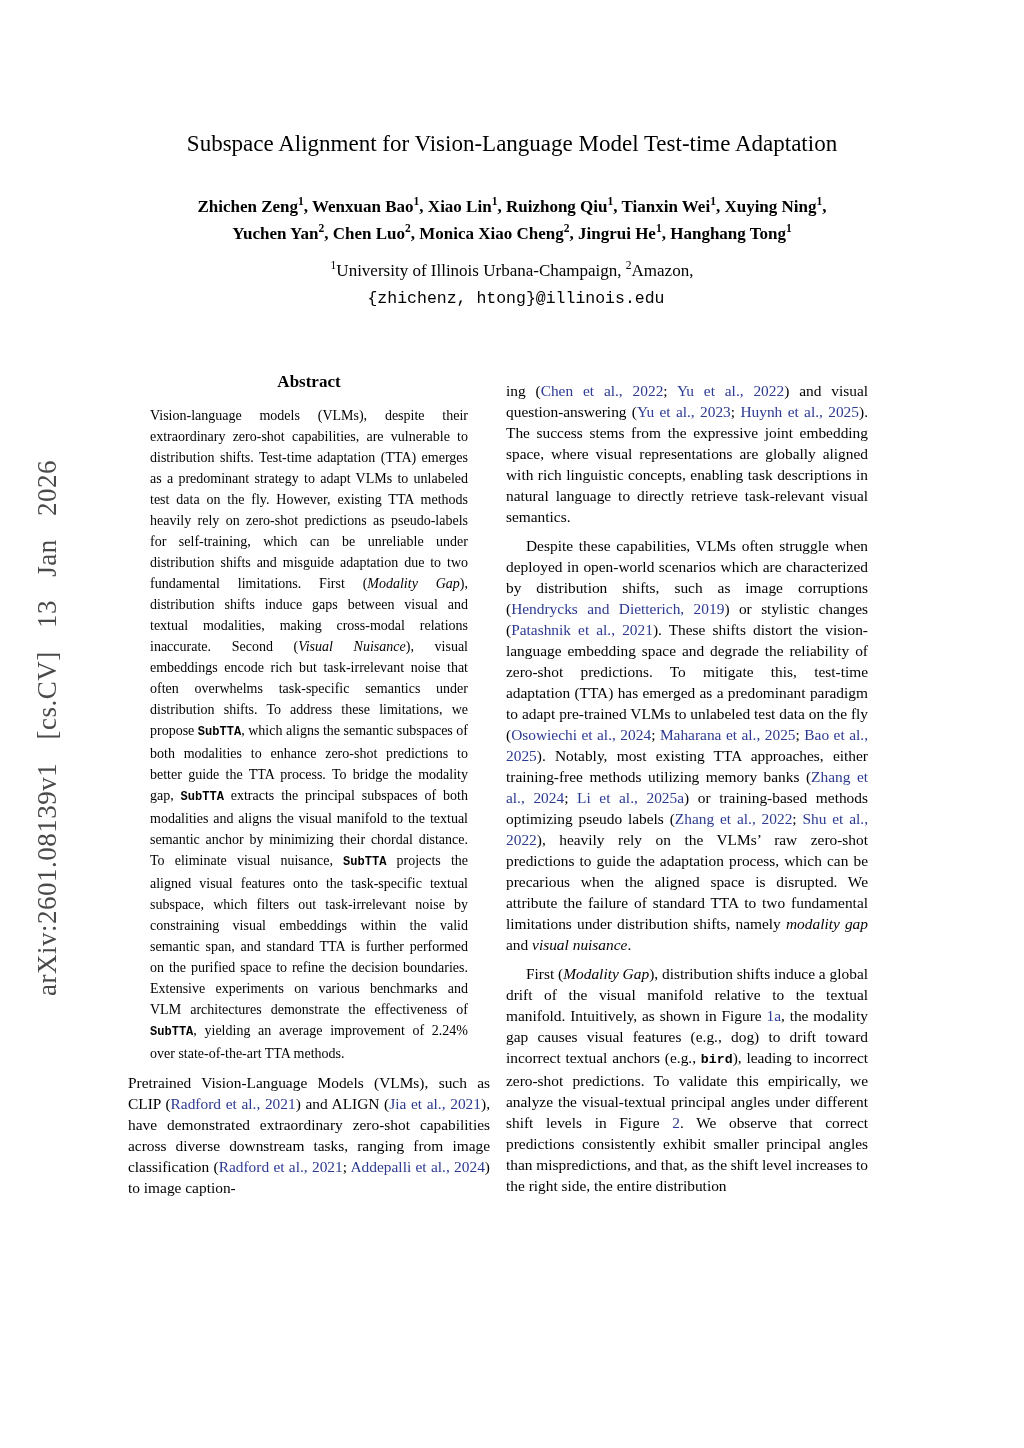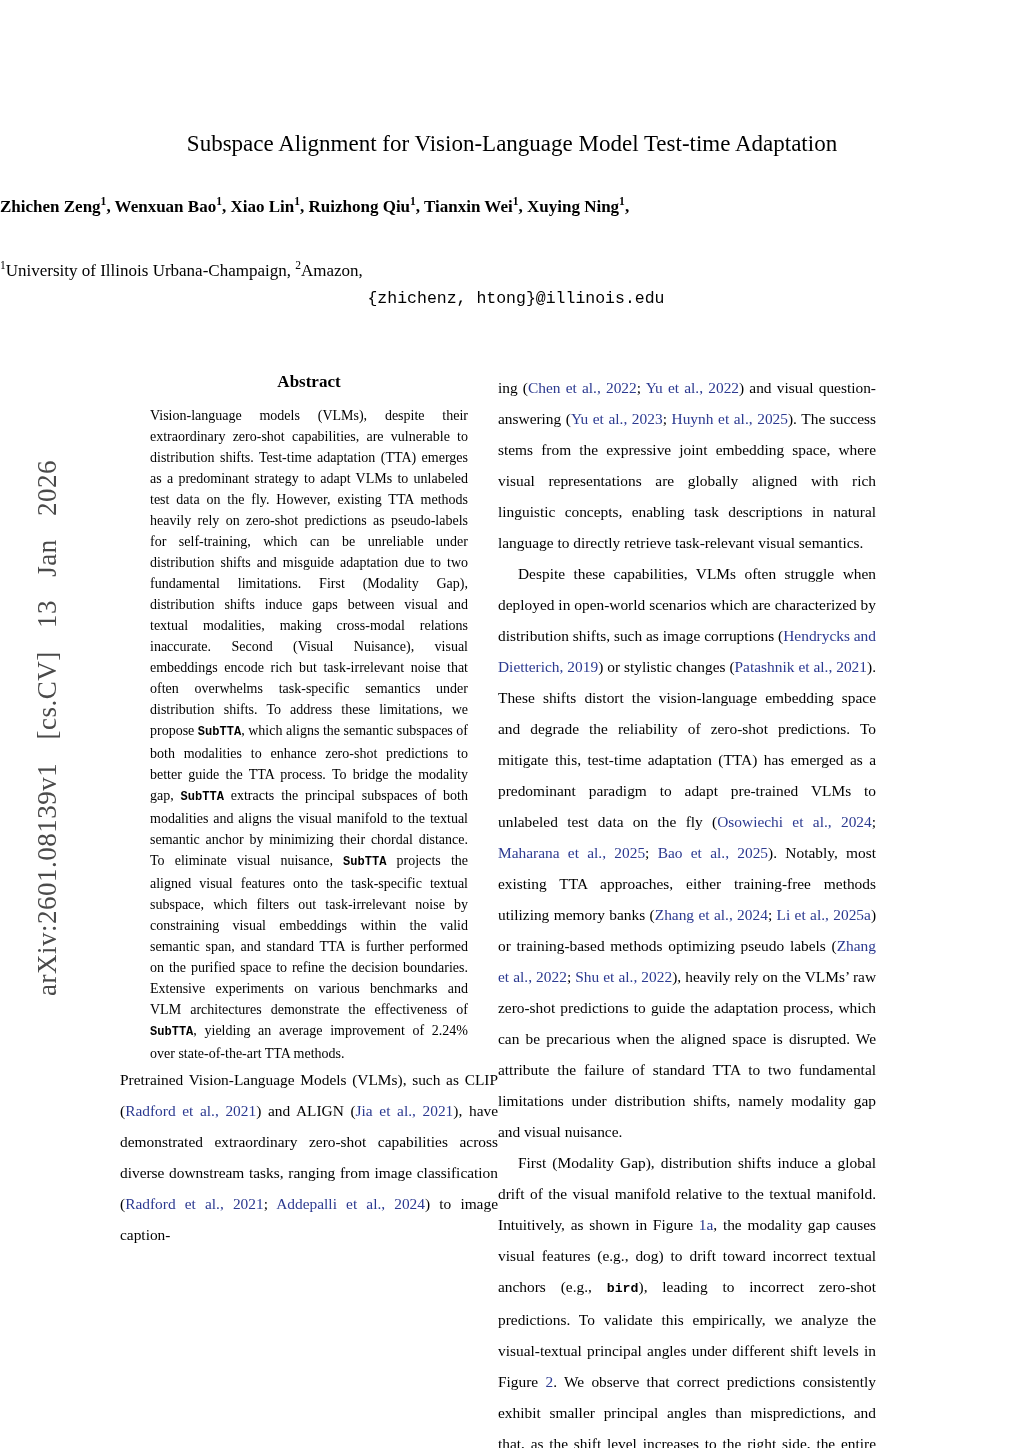--- a/index.html
+++ b/index.html
@@ -19,28 +19,30 @@
     width: 100%;
     text-align: center;
     font-size: 23px;
     font-weight: normal;
     margin: 0;
   }
   .authors {
     position: absolute;
     top: 193px; left: 0;
     width: 100%;
+    text-align: center;
     font-weight: bold;
     font-size: 17px;
     line-height: 27px;
   }
   .affil {
     position: absolute;
     top: 261px; left: 0;
     width: 100%;
+    text-align: center;
     font-size: 17px;
   }
   .email {
     position: absolute;
     top: 289px; left: 4px;
     width: 100%;
     text-align: center;
     font-family: "Liberation Mono", "DejaVu Sans Mono", monospace;
     font-size: 16.5px;
   }
@@ -76,41 +78,42 @@
     font-size: 14px;
     line-height: 21px;
   }
   .sec {
     font-size: 17.5px;
     font-weight: bold;
     margin: 27px 0 15px 0;
   }
   .sec-num { margin-right: 19px; }
   .para {
-    margin: 0;
+    margin: 8px;
     text-align: justify;
     font-size: 15.4px;
-    line-height: 31px;
+    line-height: 21px;
   }
   .para.indent { text-indent: 20px; }
   .s-c { color: var(--citation, #2b3990); }
-  .s-i { }
+  .s-i { font-style: italic; }
   .s-m { font-family: "Liberation Mono", "DejaVu Sans Mono", monospace; font-size: 0.86em; font-weight: bold; }
 </style>
 </head>
 <body>
 
 <div class="page">
 
   <div class="arxiv-stamp">arXiv:2601.08139v1 [cs.CV] 13 Jan 2026</div>
 
   <h1 class="title">Subspace Alignment for Vision-Language Model Test-time Adaptation</h1>
 
   <div class="authors">
     <div class="author-line"><span>Zhichen Zeng</span><sup>1</sup><span>, Wenxuan Bao</span><sup>1</sup><span>, Xiao Lin</span><sup>1</sup><span>, Ruizhong Qiu</span><sup>1</sup><span>, Tianxin Wei</span><sup>1</sup><span>, Xuying Ning</span><sup>1</sup><span>,</span></div>
+    <div class="author-line"><span>Yuchen Yan</span><sup>2</sup><span>, Chen Luo</span><sup>2</sup><span>, Monica Xiao Cheng</span><sup>2</sup><span>, Jingrui He</span><sup>1</sup><span>, Hanghang Tong</span><sup>1</sup></div>
   </div>
 
   <div class="affil"><sup>1</sup><span>University of Illinois Urbana-Champaign, </span><sup>2</sup><span>Amazon,</span></div>
 
   <div class="email">{zhichenz, htong}@illinois.edu</div>
 
   <div class="columns">
 
     <div class="col">
       <div class="abstract">

